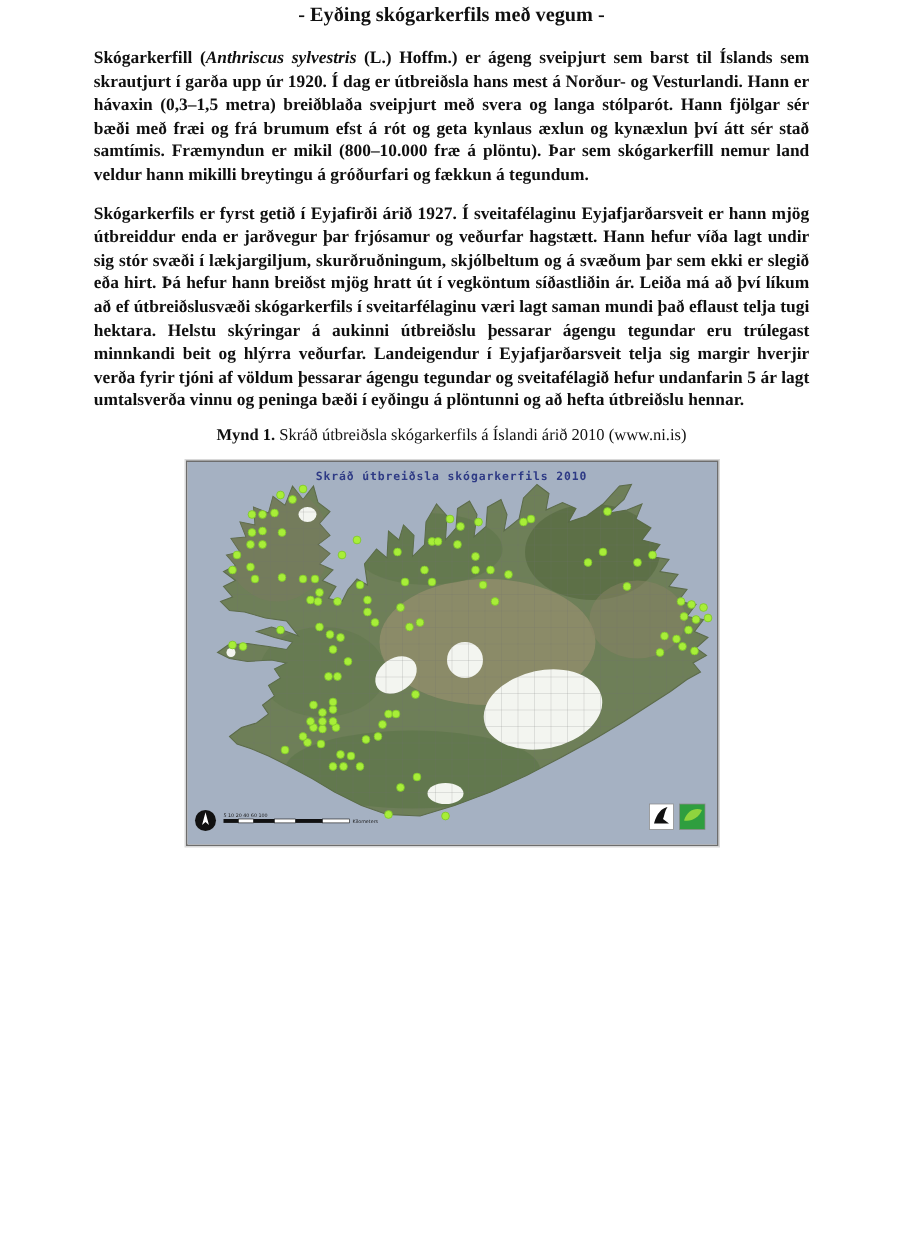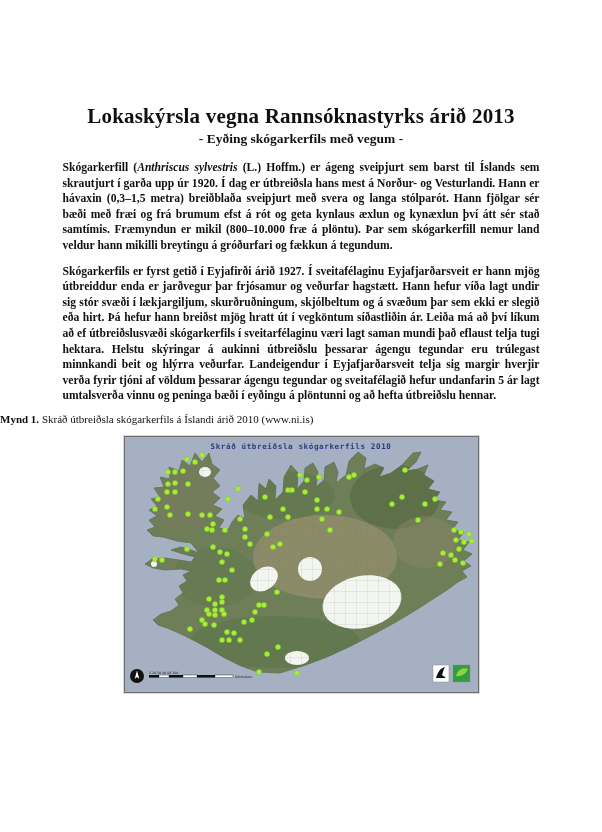--- a/index.html
+++ b/index.html
@@ -5,33 +5,32 @@
   html,body{margin:0;padding:0;}
   body{
     width:602px;height:832px;background:#ffffff;overflow:hidden;
     font-family:"Liberation Serif", serif;color:#101010;
   }
   .title{margin:104px 0 0;text-align:center;font-size:21px;font-weight:bold;letter-spacing:.2px;}
   .subtitle{margin:2px 0 0;text-align:center;font-size:13.5px;font-weight:bold;}
   .heading{margin:43px 0 0;text-align:center;font-size:16.5px;font-weight:bold;}
   .body-text{width:477px;margin:13px auto 0;font-size:11.6px;line-height:15.6px;text-align:justify;font-weight:bold;}
   .body-text + .body-text{margin-top:10px;}
-  .caption{margin:9px 0 0;font-size:11px;}
+  .caption{margin:9px 0 0;text-align:center;font-size:11px;}
   .caption b{font-weight:bold;}
   .map-wrap{width:353px;margin:11px auto 0;border:1px solid #6d6d6d;line-height:0;box-shadow:0 0 0 1px #d8d8d8;text-align:center;}
   .map-wrap svg{display:block;}
   .map-title{font-family:"DejaVu Sans Mono", monospace;font-size:7.6px;font-weight:bold;letter-spacing:.6px;}
   .scale-text{font-family:"DejaVu Sans", sans-serif;font-size:3.2px;fill:#1a1a1a;}
 </style>
 </head>
 <body>
 
 <div class="page">
 
-  <h1 class="title">Lokaskýrsla vegna Rannsóknastyrks árið 2013</h1>
   <h2 class="subtitle">- Eyðing skógarkerfils með vegum -</h2>
 
 
   <p class="body-text"><span>Skógarkerfill (</span><i>Anthriscus sylvestris</i><span> (L.) Hoffm.) er ágeng sveipjurt sem barst til Íslands sem skrautjurt í garða upp úr 1920. Í dag er útbreiðsla hans mest á Norður- og Vesturlandi. Hann er hávaxin (0,3–1,5 metra) breiðblaða sveipjurt með svera og langa stólparót. Hann fjölgar sér bæði með fræi og frá brumum efst á rót og geta kynlaus æxlun og kynæxlun því átt sér stað samtímis. Fræmyndun er mikil (800–10.000 fræ á plöntu). Þar sem skógarkerfill nemur land veldur hann mikilli breytingu á gróðurfari og fækkun á tegundum.</span></p>
 
   <p class="body-text">Skógarkerfils er fyrst getið í Eyjafirði árið 1927. Í sveitafélaginu Eyjafjarðarsveit er hann mjög útbreiddur enda er jarðvegur þar frjósamur og veðurfar hagstætt. Hann hefur víða lagt undir sig stór svæði í lækjargiljum, skurðruðningum, skjólbeltum og á svæðum þar sem ekki er slegið eða hirt. Þá hefur hann breiðst mjög hratt út í vegköntum síðastliðin ár. Leiða má að því líkum að ef útbreiðslusvæði skógarkerfils í sveitarfélaginu væri lagt saman mundi það eflaust telja tugi hektara. Helstu skýringar á aukinni útbreiðslu þessarar ágengu tegundar eru trúlegast minnkandi beit og hlýrra veðurfar. Landeigendur í Eyjafjarðarsveit telja sig margir hverjir verða fyrir tjóni af völdum þessarar ágengu tegundar og sveitafélagið hefur undanfarin 5 ár lagt umtalsverða vinnu og peninga bæði í eyðingu á plöntunni og að hefta útbreiðslu hennar.</p>
 
   <p class="caption"><b>Mynd 1.</b><span> Skráð útbreiðsla skógarkerfils á Íslandi árið 2010 (www.ni.is)</span></p>
 
   <div class="map-wrap">

